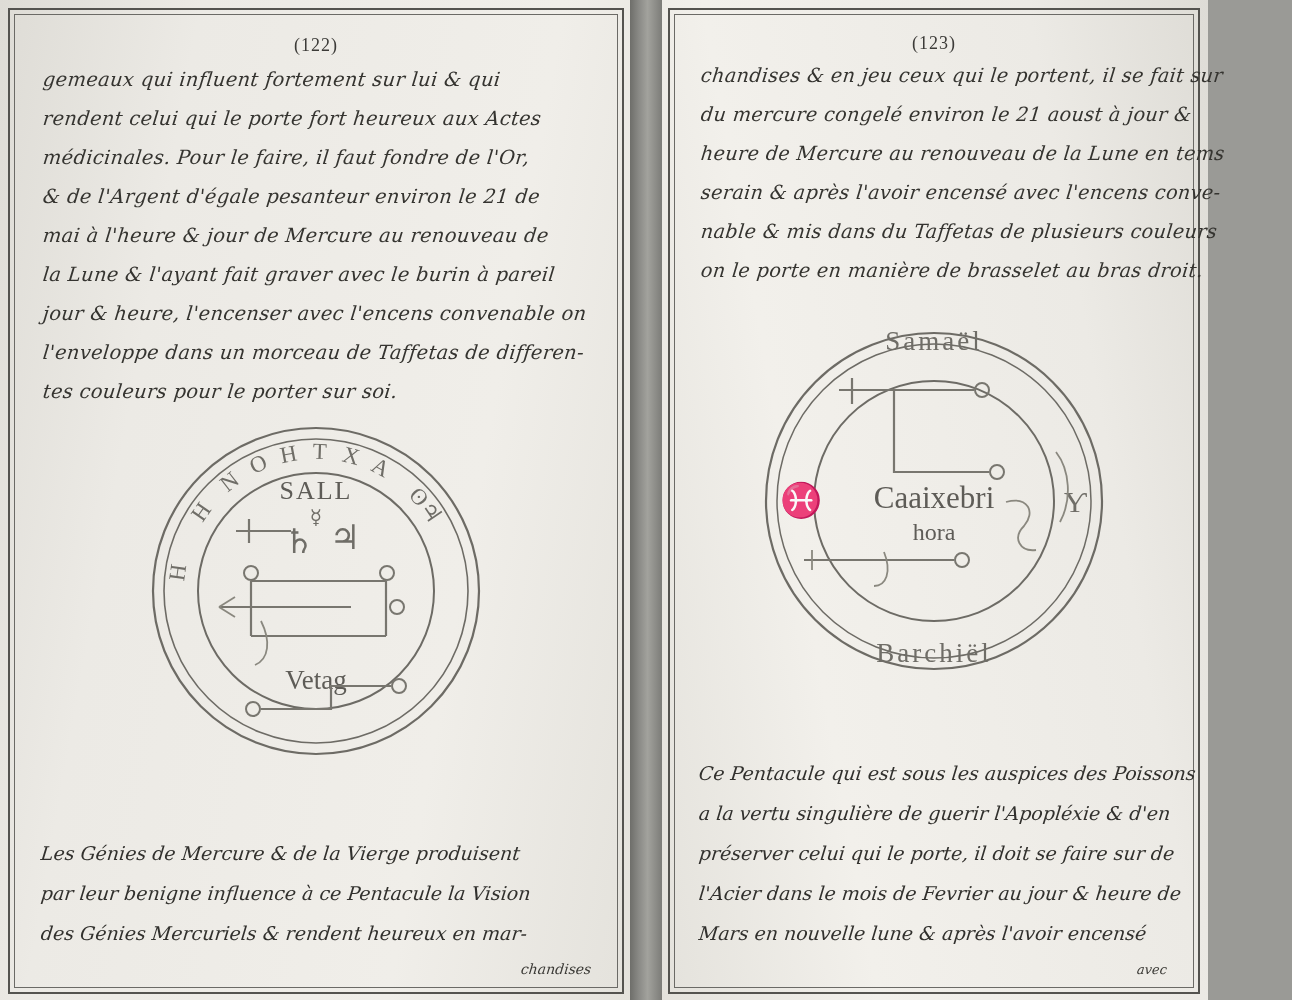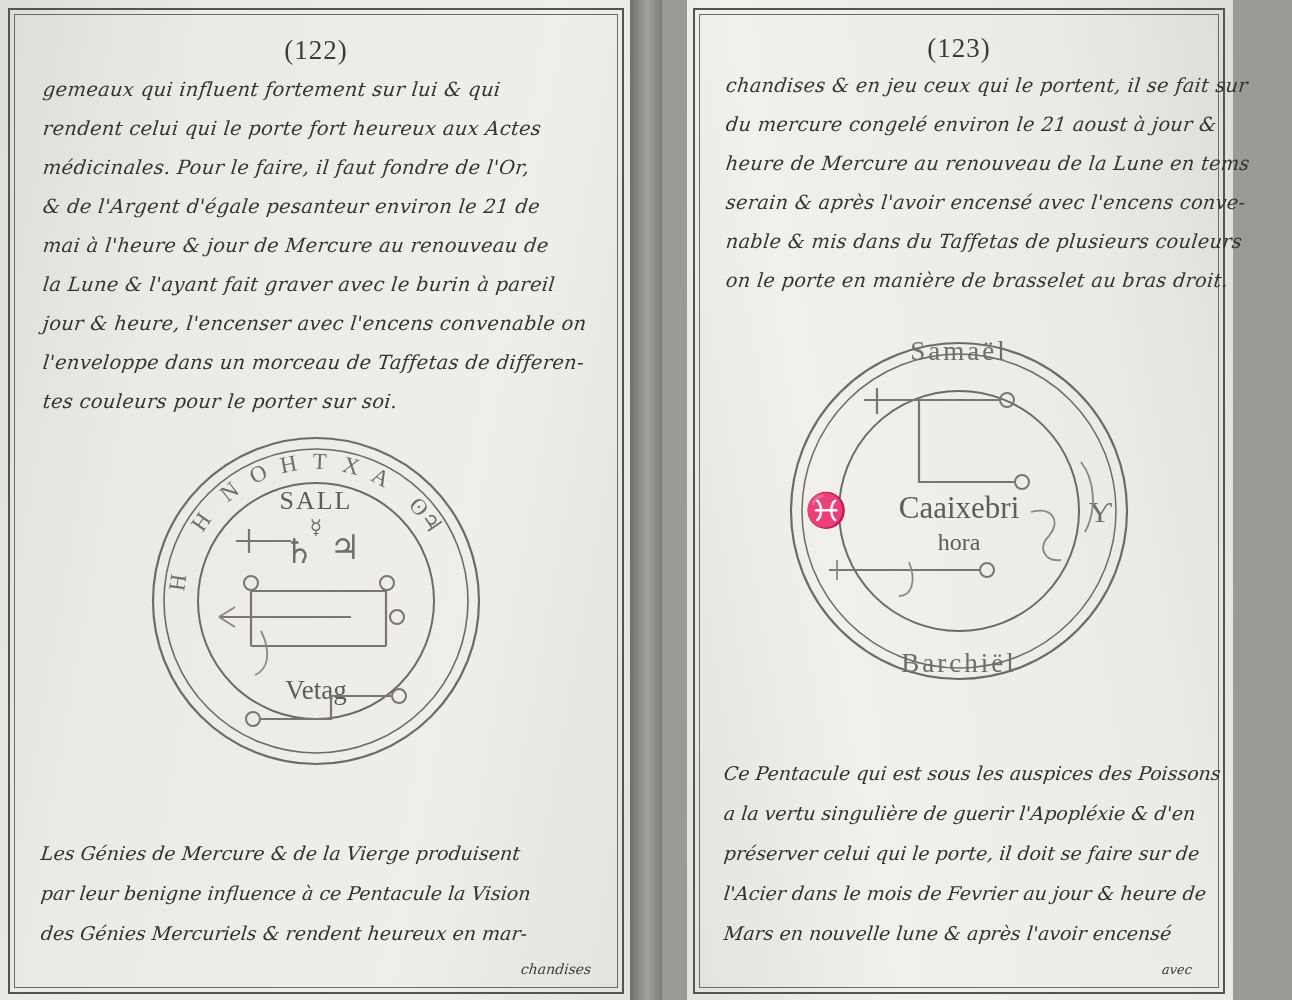--- a/index.html
+++ b/index.html
@@ -34,41 +34,40 @@
   .gutter {
     width: 32px;
     height: 1000px;
     background: linear-gradient(90deg, #6e6e6a 0%, #8a8a86 28%, #a2a29d 55%, #7c7c78 100%);
   }
   .page.right {
     width: 546px;
     height: 1000px;
     padding: 8px 8px 6px 6px;
     background: linear-gradient(260deg, #dedcd6 0%, #eceae5 25%, #f2f0eb 70%, #e4e2dc 100%);
-    margin-left: 25px;
   }
   .frame {
     position: relative;
     box-sizing: border-box;
     width: 100%;
     height: 100%;
     border: 2px solid #54534f;
     padding: 4px;
   }
   .frame-inner {
     box-sizing: border-box;
     width: 100%;
     height: 100%;
     border: 1px solid #6b6a66;
     padding: 10px 22px 8px 22px;
     position: relative;
   }
   .folio {
     text-align: center;
-    font-size: 27px;
+    font-size: 18px;
     letter-spacing: 1px;
     color: #3c3b38;
     font-family: "Liberation Serif", serif;
     margin-top: 10px;
     margin-bottom: 2px;
   }
   .folio.right-folio {
     margin-top: 8px;
   }
   .script {

